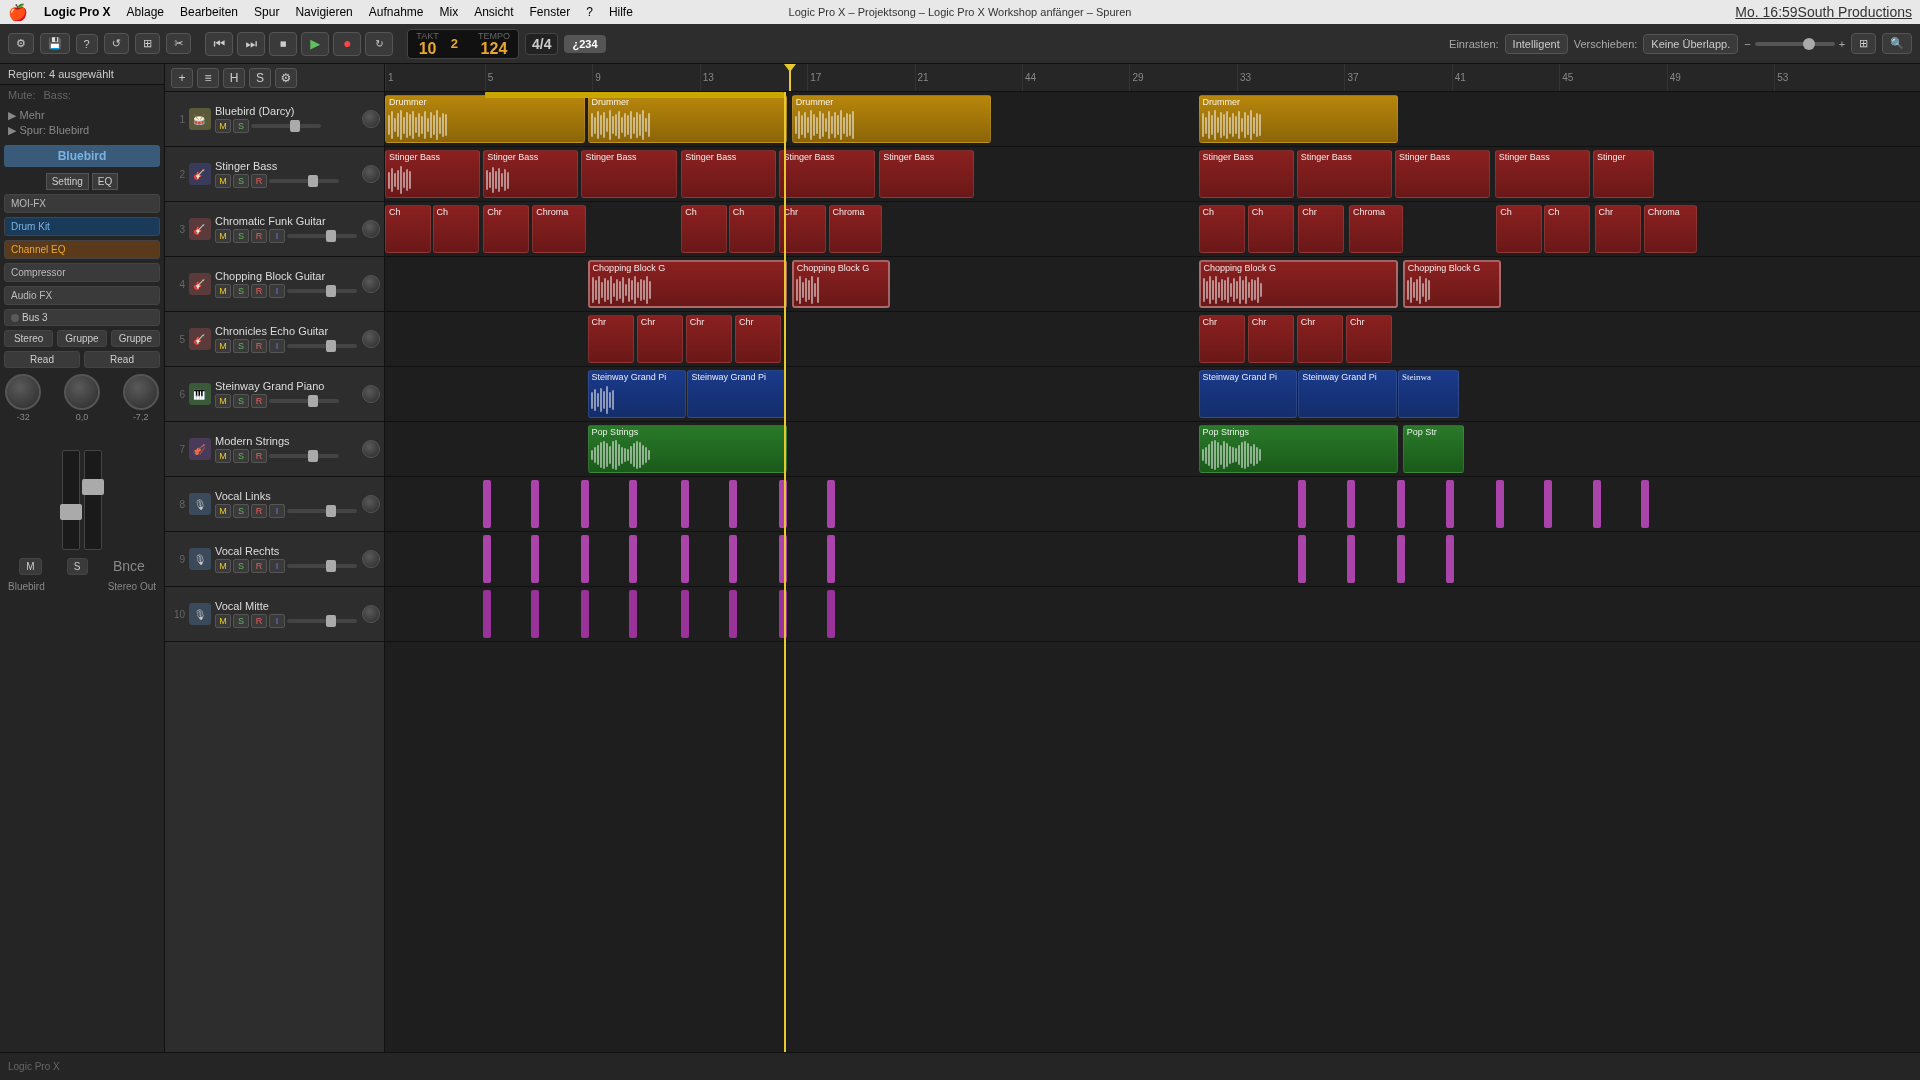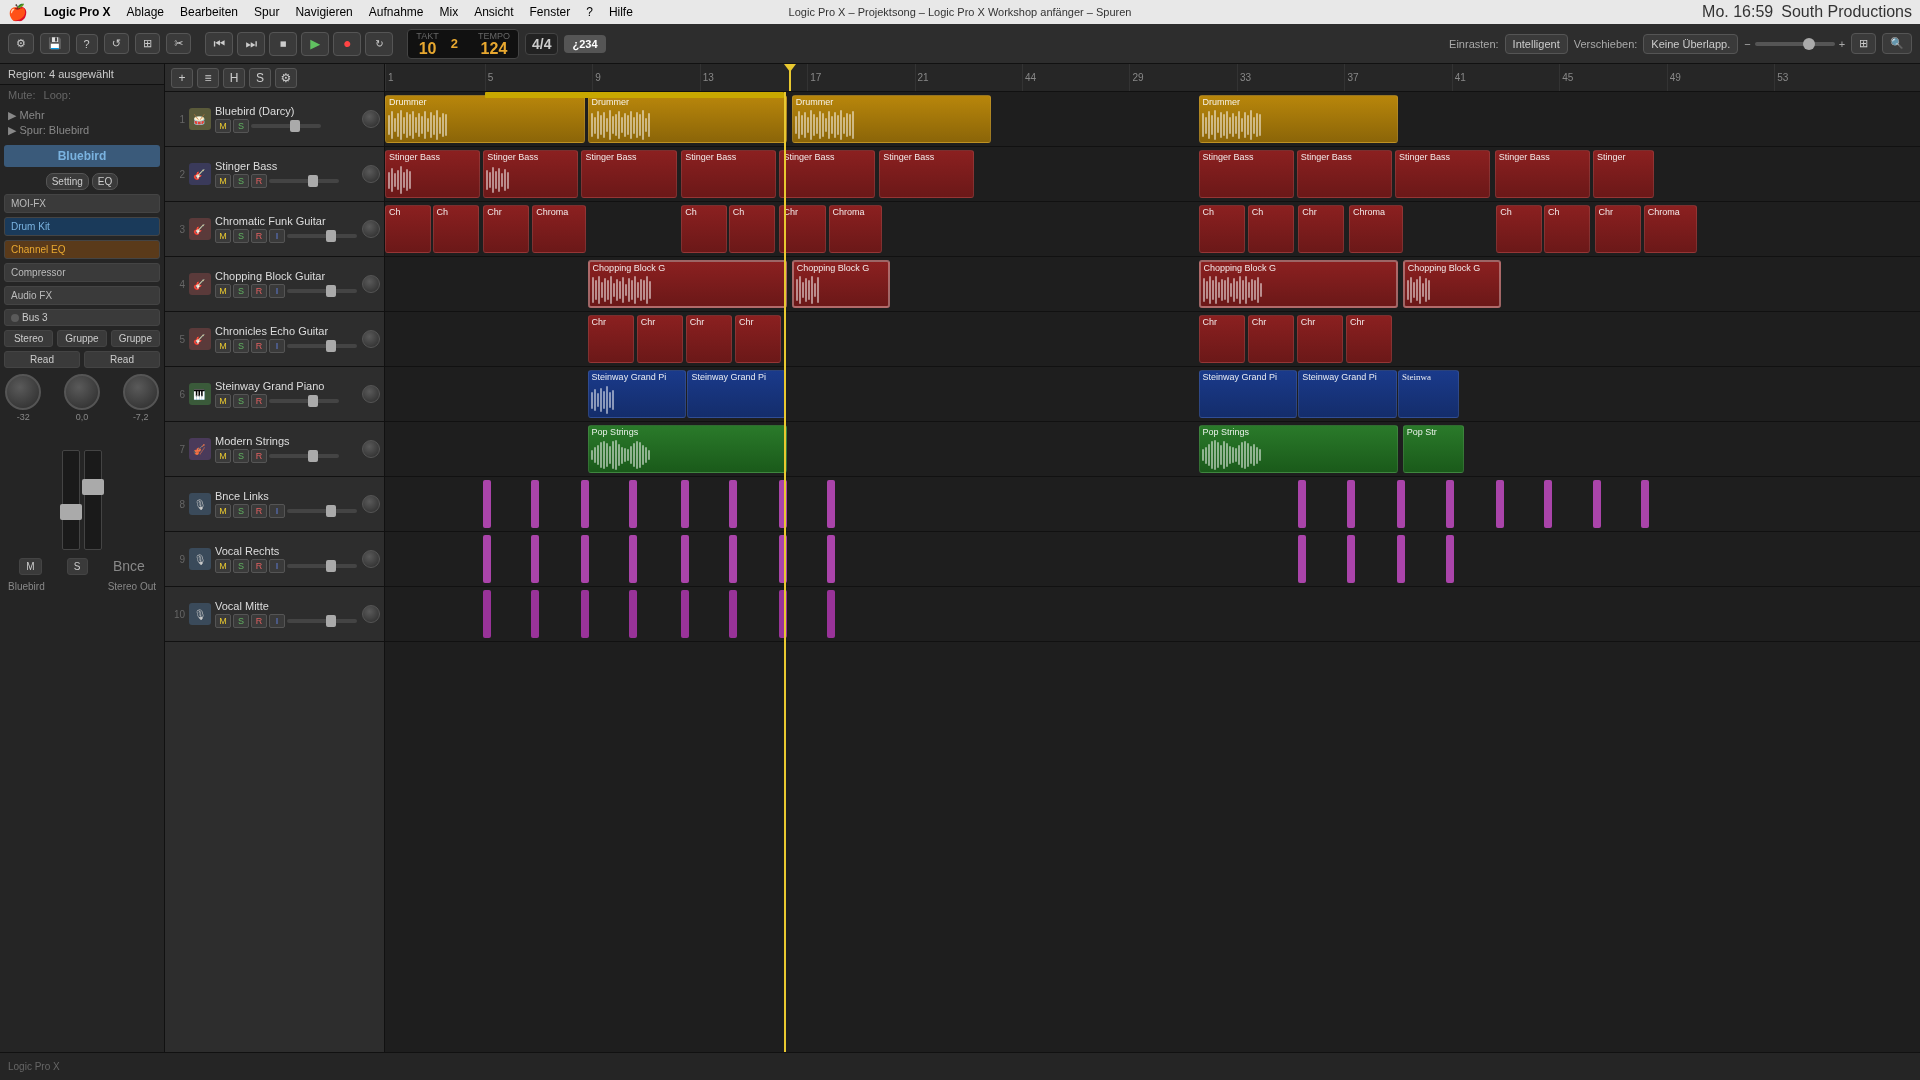--- a/index.html
+++ b/index.html
@@ -2,21 +2,21 @@
 <html><head>
   <meta charset="utf-8">
   <style>
     * { box-sizing: border-box; margin: 0; padding: 0; }
     body { background: #1a1a1a; color: #ccc; font-family: -apple-system, 'Helvetica Neue', Arial, sans-serif; font-size: 11px; overflow: hidden; width: 1920px; height: 1080px; }
 
     
     #menubar { background: #e8e8e8; color: #000; height: 24px; display: flex; align-items: center; padding: 0 8px; gap: 16px; font-size: 12px; }
     #menubar .menu-item { cursor: pointer; }
     #menubar .title-center { position: absolute; left: 50%; transform: translateX(-50%); font-size: 11px; color: #333; }
-    #menubar .right-items { margin-left: auto; display: flex; align-items: center; gap: 8px; font-size: 16px; color: #333; }
+    #menubar .right-items { margin-left: auto; display: flex; align-items: center; gap: 0; font-size: 14px; color: #333; text-decoration: underline; }
 
     
     #toolbar { background: #2d2d2d; height: 40px; display: flex; align-items: center; padding: 0 8px; gap: 6px; border-bottom: 1px solid #111; }
     .toolbar-btn { background: #3a3a3a; border: 1px solid #555; color: #ccc; padding: 3px 7px; border-radius: 4px; font-size: 11px; cursor: pointer; }
     .transport-section { display: flex; align-items: center; gap: 4px; margin: 0 8px; }
     .transport-btn { background: #3a3a3a; border: 1px solid #555; color: #ccc; width: 28px; height: 24px; border-radius: 4px; display: flex; align-items: center; justify-content: center; cursor: pointer; font-size: 13px; }
     .transport-btn.record { color: #ff4444; }
     .lcd-display { background: #111; border: 1px solid #444; border-radius: 4px; padding: 2px 8px; display: flex; align-items: center; gap: 12px; height: 30px; }
     .lcd-label { color: #666; font-size: 9px; display: block; }
     .lcd-value { color: #e8a830; font-size: 16px; font-weight: bold; line-height: 1; }
@@ -33,21 +33,21 @@
     
     #main { display: flex; height: calc(1080px - 24px - 40px - 28px); }
 
     
     #left-panel { width: 165px; background: #252525; border-right: 1px solid #111; display: flex; flex-direction: column; }
     #region-header { background: #2a2a2a; padding: 4px 8px; border-bottom: 1px solid #111; font-size: 11px; color: #aaa; display: flex; align-items: center; gap: 4px; }
     #mute-loop { padding: 4px 8px; display: flex; gap: 8px; color: #888; font-size: 11px; }
     #channel-strip { flex: 1; background: #252525; display: flex; flex-direction: column; padding: 4px; }
     .channel-label { color: #7ab3e0; font-size: 12px; font-weight: bold; text-align: center; padding: 4px; background: #3a5a7a; border-radius: 3px; margin-bottom: 4px; }
     .channel-btn-row { display: flex; gap: 3px; justify-content: center; margin: 2px 0; }
-    .ch-btn { background: #3a3a3a; border: 1px solid #555; color: #ccc; padding: 2px 5px; border-radius: 7px; font-size: 10px; cursor: pointer; }
+    .ch-btn { background: #3a3a3a; border: 1px solid #555; color: #ccc; padding: 2px 5px; border-radius: 0; font-size: 10px; cursor: pointer; }
     .plugin-slot { background: #3a3a3a; border: 1px solid #444; border-radius: 3px; padding: 3px 6px; margin: 2px 0; font-size: 10px; color: #bbb; cursor: pointer; }
     .plugin-slot.blue { background: #1a3a5a; color: #7ab3e0; }
     .plugin-slot.orange { background: #5a3a1a; color: #e8a830; }
     .bus-btn { background: #3a3a3a; border: 1px solid #444; border-radius: 3px; padding: 2px 6px; font-size: 10px; color: #ccc; display: flex; align-items: center; gap: 3px; margin: 2px 0; }
     .bus-dot { width: 8px; height: 8px; background: #5a5a5a; border-radius: 50%; }
     .stereo-row { display: flex; gap: 4px; margin: 2px 0; }
     .stereo-btn { background: #3a3a3a; border: 1px solid #444; border-radius: 3px; padding: 2px 5px; font-size: 10px; color: #ccc; flex: 1; text-align: center; cursor: pointer; }
     .read-write-row { display: flex; gap: 4px; margin: 2px 0; }
     .rw-btn { background: #3a3a3a; border: 1px solid #444; border-radius: 3px; padding: 2px 5px; font-size: 10px; color: #ccc; flex: 1; text-align: center; cursor: pointer; }
     .knob-row { display: flex; justify-content: space-around; align-items: center; margin: 4px 0; gap: 20px; }
@@ -201,21 +201,21 @@
 </div>
 
 <div id="main">
 
   <div id="left-panel">
     <div id="region-header">
       <span style="font-size:11px; color:#ccc;">Region: 4 ausgewählt</span>
     </div>
     <div id="mute-loop">
       <span style="color:#666;">Mute:</span>
-      <span style="color:#666;">Loop:</span>
+      <span style="color:#666;">Bass:</span>
     </div>
     <div style="padding: 4px 8px; color:#888; font-size:11px; display:flex; flex-direction:column; gap:2px;">
       <span style="cursor:pointer;">▶ Mehr</span>
       <span style="cursor:pointer;">▶ Spur: Bluebird</span>
     </div>
     <div id="channel-strip">
       <div class="channel-label">Bluebird</div>
       <div class="channel-btn-row">
         <button class="ch-btn">Setting</button>
         <button class="ch-btn">EQ</button>
@@ -433,21 +433,21 @@
                 </div>
             </div>
           </div>
           <div class="track-vol-knob"></div>
         </div>
 
         <div class="track-header">
           <span class="track-number">8</span>
           <div class="track-icon vocal">🎙</div>
           <div class="track-info">
-            <div class="track-name">Bnce Links</div>
+            <div class="track-name">Vocal Links</div>
             <div class="track-controls">
               <button class="t-btn m">M</button>
               <button class="t-btn s">S</button>
               <button class="t-btn r">R</button>
               <button class="t-btn i">I</button>
               <div class="track-fader">
                   <div class="track-fader-thumb"></div>
                 </div>
             </div>
           </div>

